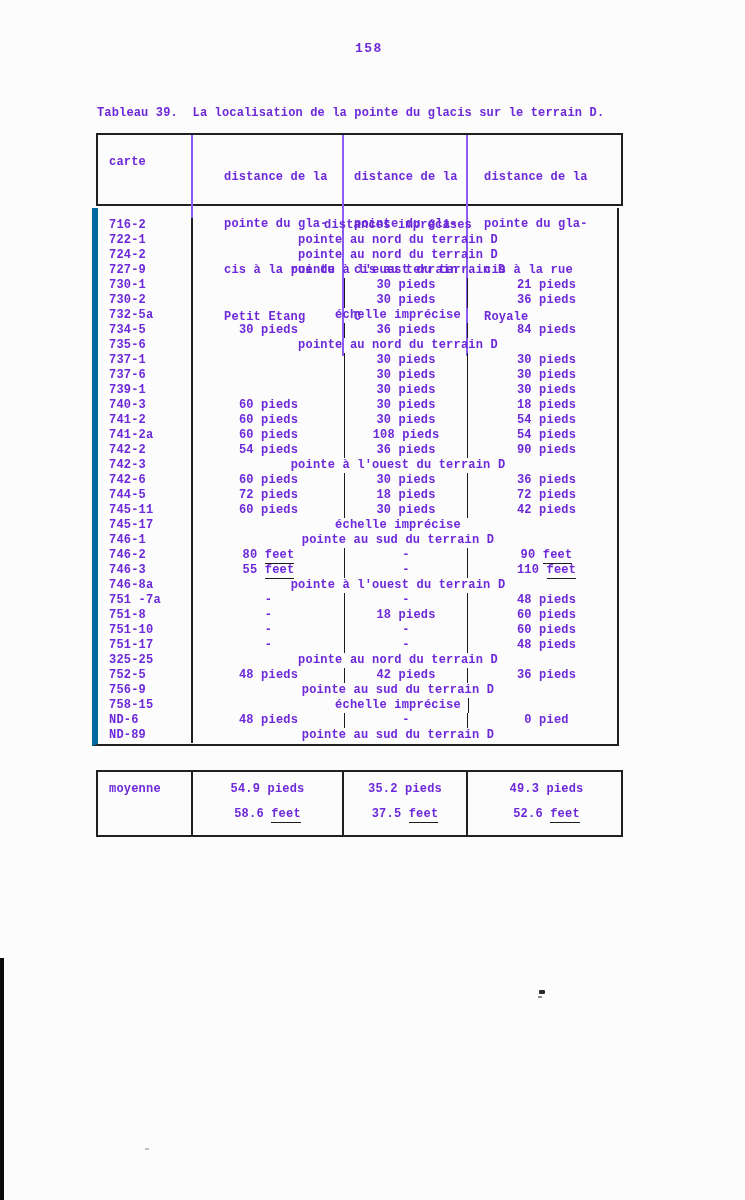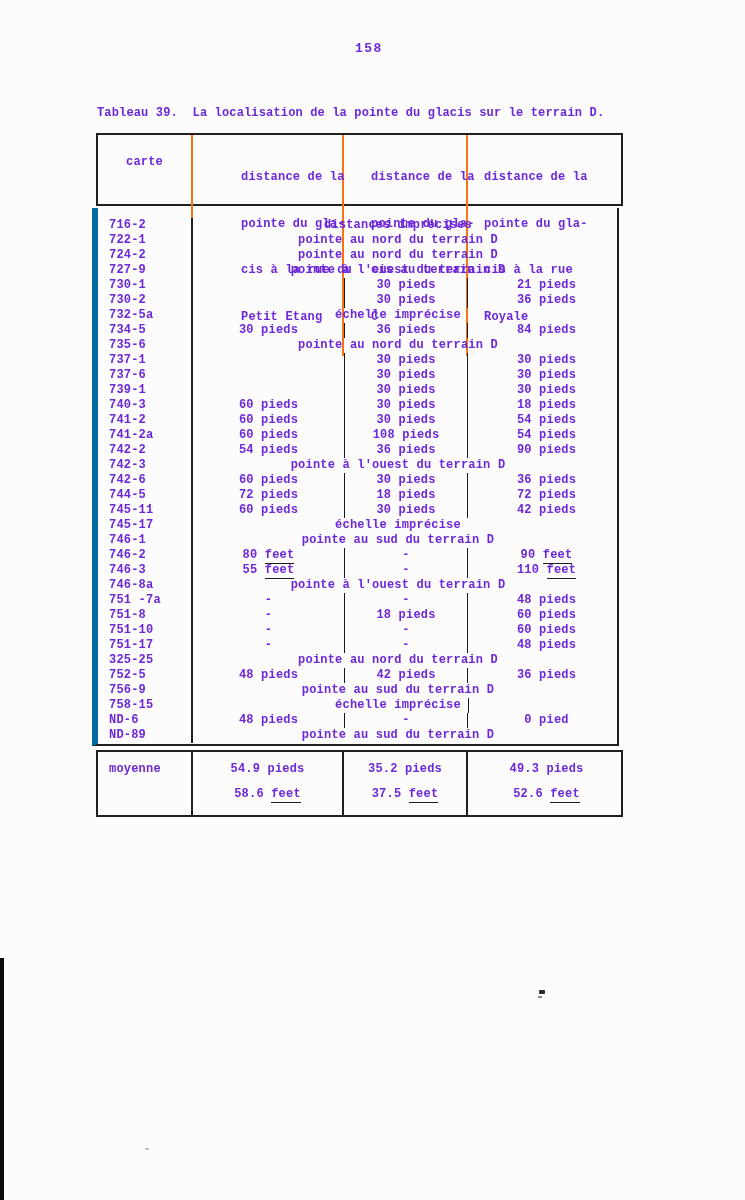--- a/index.html
+++ b/index.html
@@ -16,42 +16,42 @@
     position:absolute;left:97px;top:106px;
     font-size:12px;letter-spacing:0.15px;white-space:pre;
   }
   
   .tbl-header{
     position:absolute;left:96px;top:133px;width:527px;height:73px;
     box-sizing:border-box;border:2px solid #202020;
     display:grid;grid-template-columns:95px 151px 124px 157px;
   }
   .h-cell{box-sizing:border-box;font-size:12px;line-height:15.5px;letter-spacing:0.2px;white-space:pre;}
-  .h-cell.bdr{border-right:2px solid #f97316;margin-left:17px;}
+  .h-cell.bdr{border-right:2px solid #8b5cf6;}
   .h-carte{padding:20px 0 0 11px;}
   .h-c2{padding:4px 0 0 31px;}
   .h-c3{padding:4px 0 0 10px;}
   .h-c4{padding:4px 0 0 16px;}
   
   .tbl-body{
     position:absolute;left:92px;top:208px;width:527px;height:538px;
     box-sizing:border-box;
     border-left:6px solid #0369a1;border-right:2px solid #202020;border-bottom:2px solid #202020;
     padding-top:10px;
   }
   .b-row{display:grid;grid-template-columns:95px 151px 124px 157px;height:15px;font-size:12px;line-height:15px;letter-spacing:0.2px;}
   .b-carte{box-sizing:border-box;padding-left:11px;border-right:2px solid #202020;white-space:pre;}
   .b-c{text-align:center;white-space:pre;box-sizing:border-box;}
   .b-c3{border-left:1.5px solid #1a1a1a;border-right:1.5px solid #1a1a1a;}
   .b-span{grid-column:2 / 5;text-align:center;padding-right:22px;white-space:pre;position:relative;box-sizing:border-box;}
   .b-span.pr::after{content:'';position:absolute;left:275px;top:0;height:100%;border-left:1.5px solid #1a1a1a;}
   .u{border-bottom:1.5px solid #1e1e1e;padding-bottom:0.5px;}
   
   .tbl-moyenne{
-    position:absolute;left:96px;top:750px;width:527px;height:67px;
+    position:absolute;left:96px;top:770px;width:527px;height:67px;
     box-sizing:border-box;border:2px solid #202020;
     display:grid;grid-template-columns:95px 151px 124px 157px;
   }
   .m-cell{box-sizing:border-box;font-size:12px;letter-spacing:0.2px;white-space:pre;}
   .m-cell.bdr{border-right:2px solid #202020;}
   .m-label{padding:10px 0 0 11px;}
   .m-val{text-align:center;padding-top:10px;}
   .m-val div{height:25px;}
   
   .artifact-bar{position:absolute;left:0;top:958px;width:4px;height:242px;background:#0b0b0b;}

